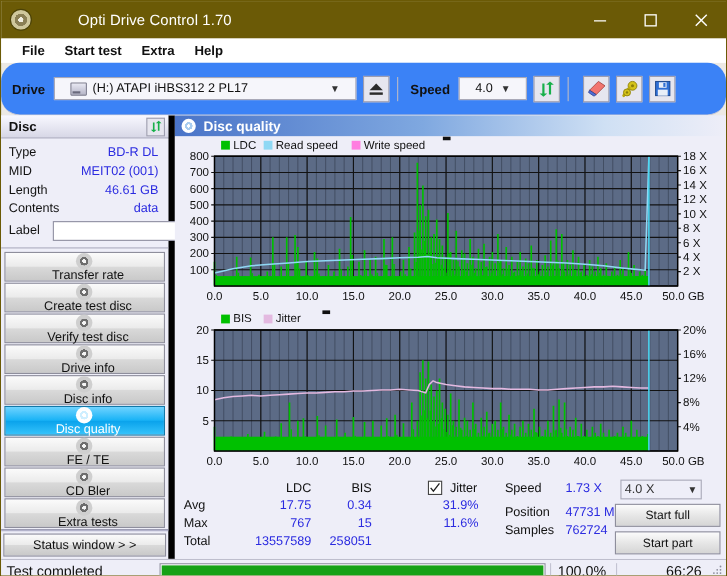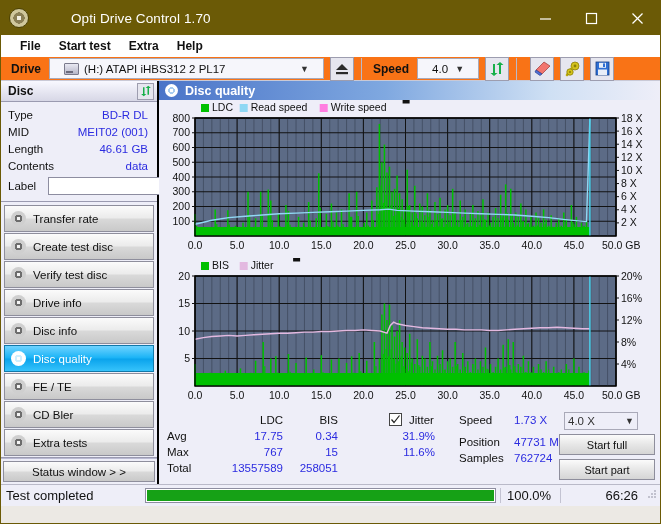--- a/index.html
+++ b/index.html
@@ -59,26 +59,27 @@
     align-items: center;
     padding-left: 10px;
     font-size: 12px;
     color: #111;
     border-bottom: 1px solid #ffffff;
   }
   .menu-item { padding: 2px 9px; white-space: nowrap; font-weight: bold; }
 
   
   #toolbar {
-    height: 24px;
-    background: #f97316;
+    height: 48px;
+    background: #3b82f6;
     display: flex;
     align-items: center;
     padding: 0 6px;
     border-bottom: 1px solid #c9c9d6;
+    border-radius: 17px;
   }
   .tb-label {
     font-size: 12px; font-weight: bold; color: #111;
     margin: 0 8px 0 4px; white-space: nowrap;
   }
   .combo {
     height: 21px;
     background: #f6f6fb;
     border: 1px solid #a9a9b8;
     display: flex; align-items: center;
@@ -116,21 +117,21 @@
     display: flex;
     height: 403px;
     background: #dcdce8;
   }
 
   
   #left {
     width: 158px;
     flex: 0 0 158px;
     background: #eeeef8;
-    border-right: 2px solid #000000;
+    border-right: 6px solid #000000;
     display: flex; flex-direction: column;
   }
   #disc-header {
     height: 21px;
     background: linear-gradient(#f8f8ff, #d7d7e6);
     border-bottom: 1px solid #9a9ab0;
     display: flex; align-items: center;
     padding-left: 7px;
     font-size: 12px; font-weight: bold; color: #111;
   }
@@ -162,21 +163,21 @@
   }
 
   #nav { padding: 2px 2px 0 2px; background:#eeeef8; }
   .nav-item {
     height: 27px;
     margin: 1px 1px;
     background: linear-gradient(#fbfbfb 0%, #ebebeb 48%, #d9d9d9 52%, #c9c9c9 100%);
     border: 1px solid #8e8e9c;
     display: flex; align-items: center;
     padding-left: 6px;
-    font-size: 11.5px; color: #111;
+    font-size: 11.5px; color: #111; flex-direction: column;
   }
   .nav-item.active {
     background: linear-gradient(#6fd3ff 0%, #19b3f6 48%, #0aa3ec 52%, #36c3fb 100%);
     border-color: #1278a8;
     color: #ffffff;
   }
   .nav-ic {
     width: 15px; height: 15px; margin-right: 7px; flex:0 0 auto;
     border-radius: 50%;
     background: radial-gradient(circle at 50% 50%, #f4f4f4 0 16%, #6d6d6d 17% 36%, #cfcfcf 37% 82%, #707070 83% 100%);

